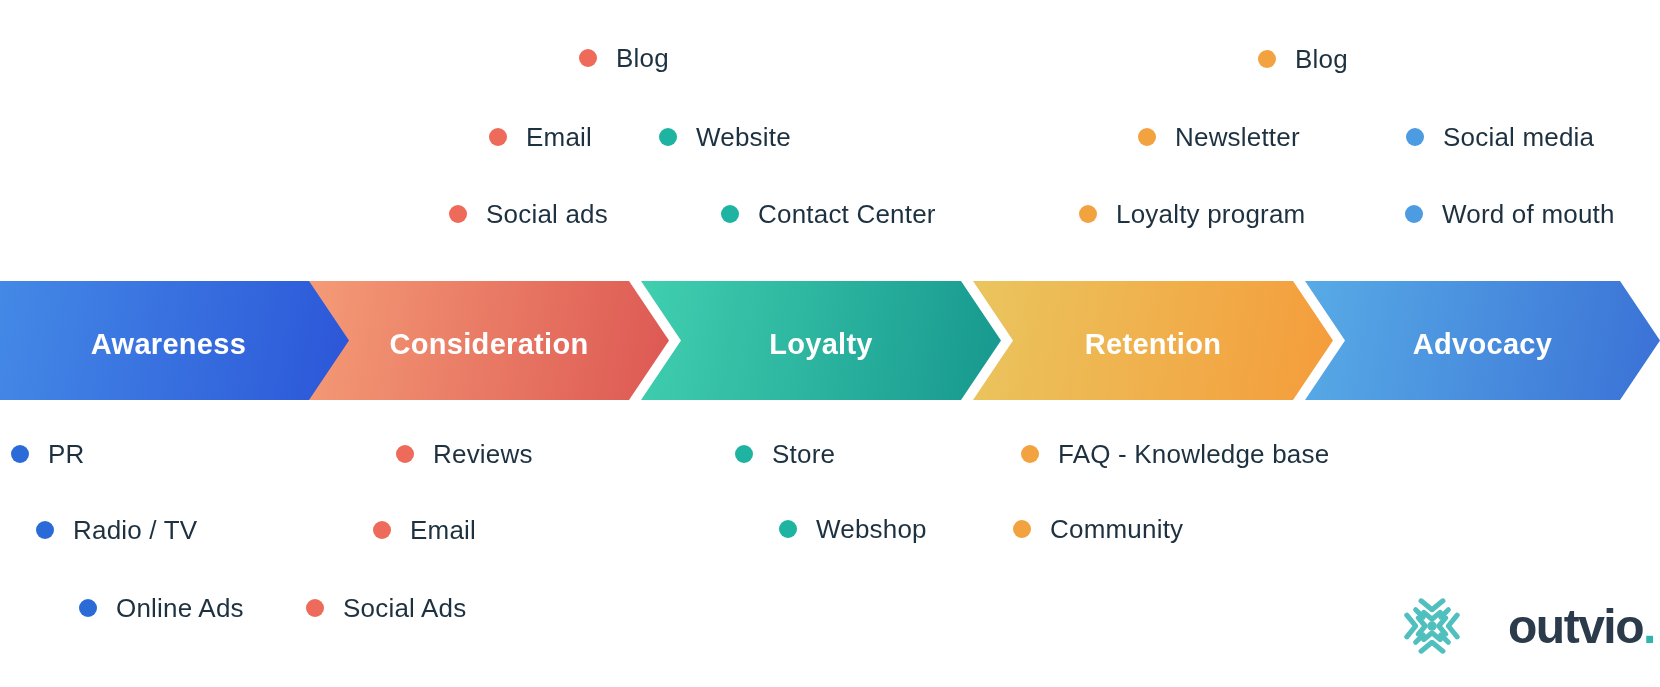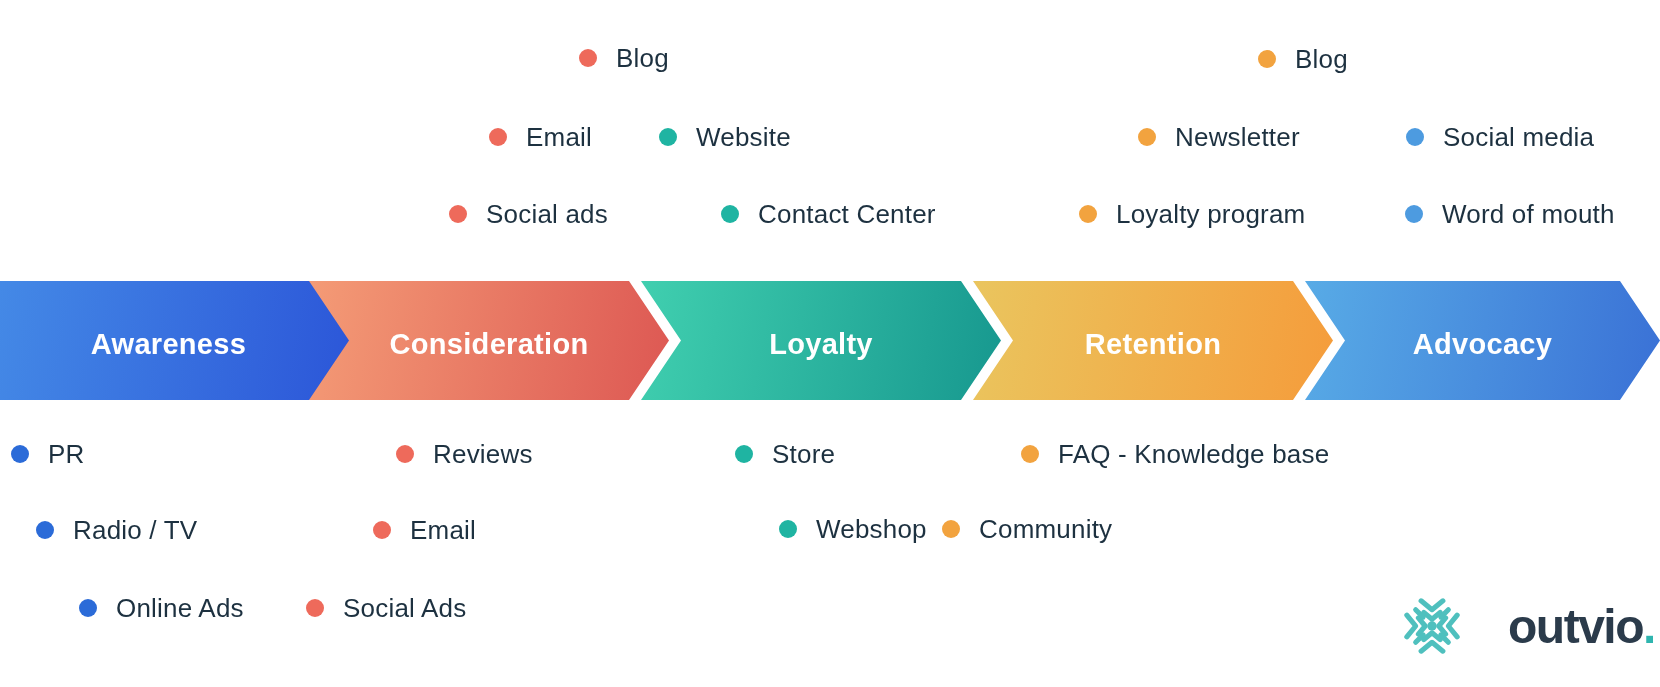--- a/index.html
+++ b/index.html
@@ -168,21 +168,21 @@
     <span class="tp-label">Store</span>
   </div>
   <div class="tp" style="left:779px;top:515px">
     <span class="dot" style="background: rgb(31, 180, 162);"></span>
     <span class="tp-label">Webshop</span>
   </div>
   <div class="tp" style="left:1021px;top:440px">
     <span class="dot" style="background: rgb(242, 163, 63);"></span>
     <span class="tp-label">FAQ - Knowledge base</span>
   </div>
-  <div class="tp" style="left:942px;top:515px">
+  <div class="tp" style="left:1013px;top:515px">
     <span class="dot" style="background: rgb(242, 163, 63);"></span>
     <span class="tp-label">Community</span>
   </div>
 
   <div class="logo">
     <svg width="68" height="68" viewBox="0 0 100 100">
       <g stroke="#4fc0be" stroke-width="7.5" stroke-linecap="round" stroke-linejoin="round" fill="none">
 
         <g>
           <path d="M38 30 L50 40 L62 30"></path>

